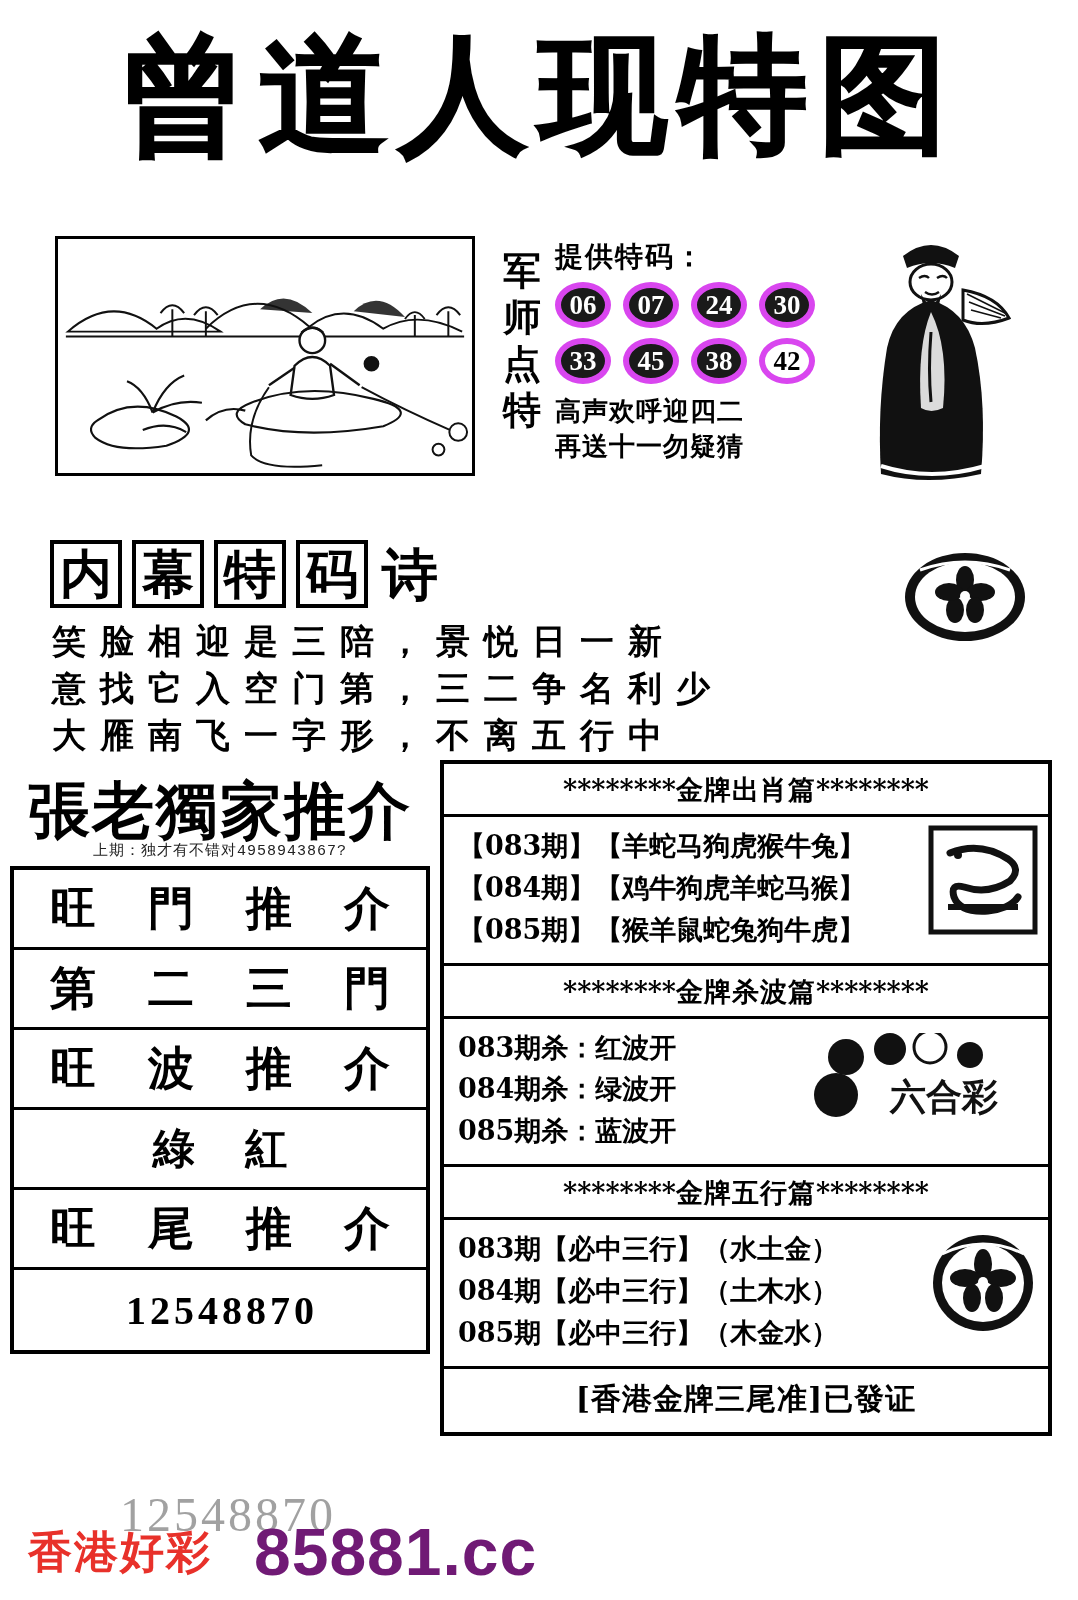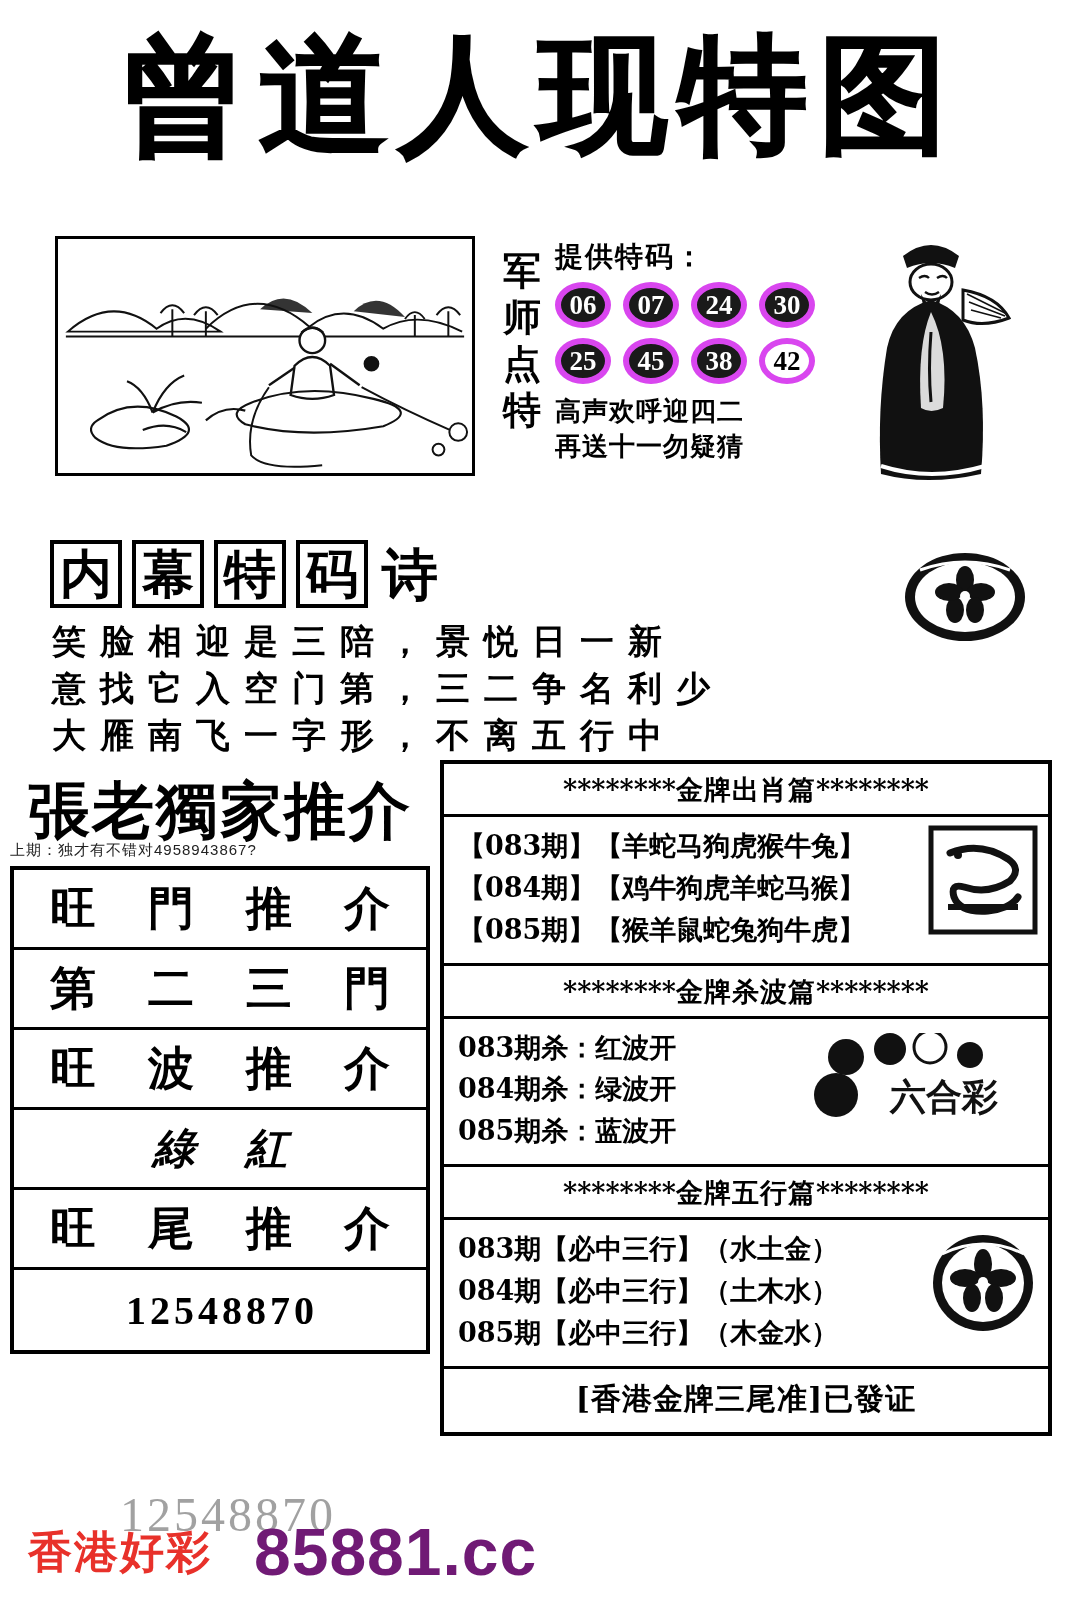--- a/index.html
+++ b/index.html
@@ -166,23 +166,23 @@
     font-weight: bold;
     font-size: 62px;
     letter-spacing: 2px;
     text-align: center;
     color: #000;
     border: none;
     line-height: 1.1;
     padding: 2px 0 0 0;
   }
   .zhanglao-sub {
-    font-family: Liberation Sans, sans-serif;
+    font-family: Liberation Mono, monospace;
     font-size: 15px;
-    text-align: left;
+    text-align: center;
     color: #222;
     margin-top: -4px;
     margin-bottom: 4px;
     letter-spacing: 1px;
   }
   .recbox {
     border: 4px solid #000;
     margin-top: 6px;
   }
   .recrow {
@@ -190,21 +190,21 @@
     height: 80px;
     display: flex; align-items: center; justify-content: center;
     font-family: "DejaVu Serif", serif;
     font-weight: bold;
     font-size: 46px;
     letter-spacing: 18px;
     text-indent: 18px;
     color: #000;
   }
   .recrow:last-child { border-bottom: none; }
-  .recrow.small { font-size: 42px; font-style: italic; }
+  .recrow.small { font-size: 42px; }
   .recrow.num {
     font-family: "Liberation Serif", serif;
     font-size: 40px;
     letter-spacing: 4px;
     text-indent: 4px;
   }
 
   
   .right-col {
     position: absolute;
@@ -346,21 +346,21 @@
 
     <div class="codes-block">
       <div class="codes-title">提供特码：</div>
       <div class="ball-row">
         <div class="ball">06</div>
         <div class="ball">07</div>
         <div class="ball">24</div>
         <div class="ball">30</div>
       </div>
       <div class="ball-row">
-        <div class="ball">25</div>
+        <div class="ball">33</div>
         <div class="ball">45</div>
         <div class="ball">38</div>
         <div class="ball outline">42</div>
       </div>
       <div class="poem-two">
         <div>高声欢呼迎四二</div>
         <div>再送十一勿疑猜</div>
       </div>
     </div>
 

